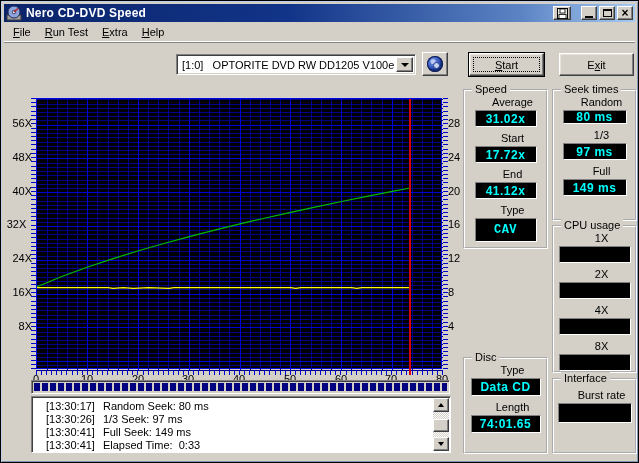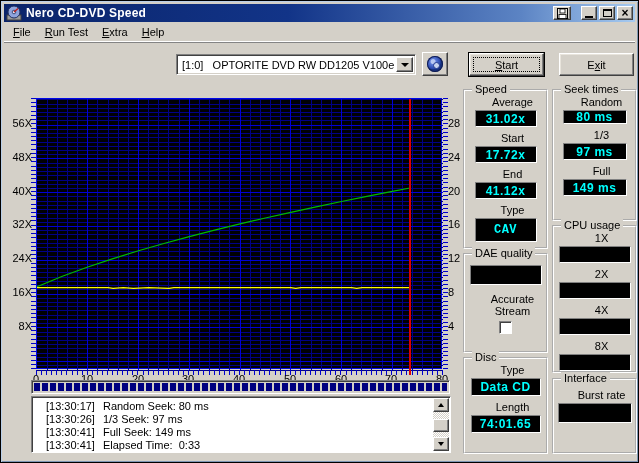--- a/index.html
+++ b/index.html
@@ -274,21 +274,21 @@
           <line x1="373.0125" y1="0" x2="373.0125" y2="276" stroke="#d80000" stroke-width="1.2" shape-rendering="crispEdges"></line>
         </svg>
       </div>
     <div class="tick-strip ticks-left"></div>
     <div class="tick-strip ticks-right"></div>
     <div class="tick-strip ticks-bottom"></div>
     <div id="chart-labels">
         <div class="axis-label al-left" style="top: 319px;">8X</div>
         <div class="axis-label al-left" style="top: 285px;">16X</div>
         <div class="axis-label al-left" style="top: 251px;">24X</div>
-        <div class="axis-label al-left" style="top: 217px;">32X</div>
+        <div class="axis-label al-left" style="top: 217px; text-align: center;">32X</div>
         <div class="axis-label al-left" style="top: 184px;">40X</div>
         <div class="axis-label al-left" style="top: 150px;">48X</div>
         <div class="axis-label al-left" style="top: 116px;">56X</div>
         <div class="axis-label al-right" style="top: 319px;">4</div>
         <div class="axis-label al-right" style="top: 285px;">8</div>
         <div class="axis-label al-right" style="top: 251px;">12</div>
         <div class="axis-label al-right" style="top: 217px;">16</div>
         <div class="axis-label al-right" style="top: 184px;">20</div>
         <div class="axis-label al-right" style="top: 150px;">24</div>
         <div class="axis-label al-right" style="top: 116px;">28</div>
@@ -387,29 +387,20 @@
     <div class="lcd-label">4X</div>
     <div class="lcd" style="width:72px;height:17px;">
         <span></span>
       </div>
     <div class="lcd-label">8X</div>
     <div class="lcd" style="width:72px;height:17px;">
         <span></span>
       </div>
   </div>
 
-  <div class="group" style="left:462px;top:252px;width:85px;height:100px;">
-    <div class="group-title">DAE quality</div>
-    <div class="lcd" style="width:72px;height:20px;margin-top:10px;">
-        <span></span>
-      </div>
-    <div class="lcd-label" style="margin-top:8px;">Accurate</div>
-    <div class="lcd-label" style="margin-top:0;">Stream</div>
-    <div class="checkbox"></div>
-  </div>
 
   <div class="group" style="left:462px;top:356px;width:85px;height:97px;">
     <div class="group-title">Disc</div>
     <div class="lcd-label">Type</div>
     <div class="lcd" style="width:70px;height:18px;">
         <span>Data CD</span>
       </div>
     <div class="lcd-label">Length</div>
     <div class="lcd" style="width:70px;height:18px;">
         <span>74:01.65</span>

